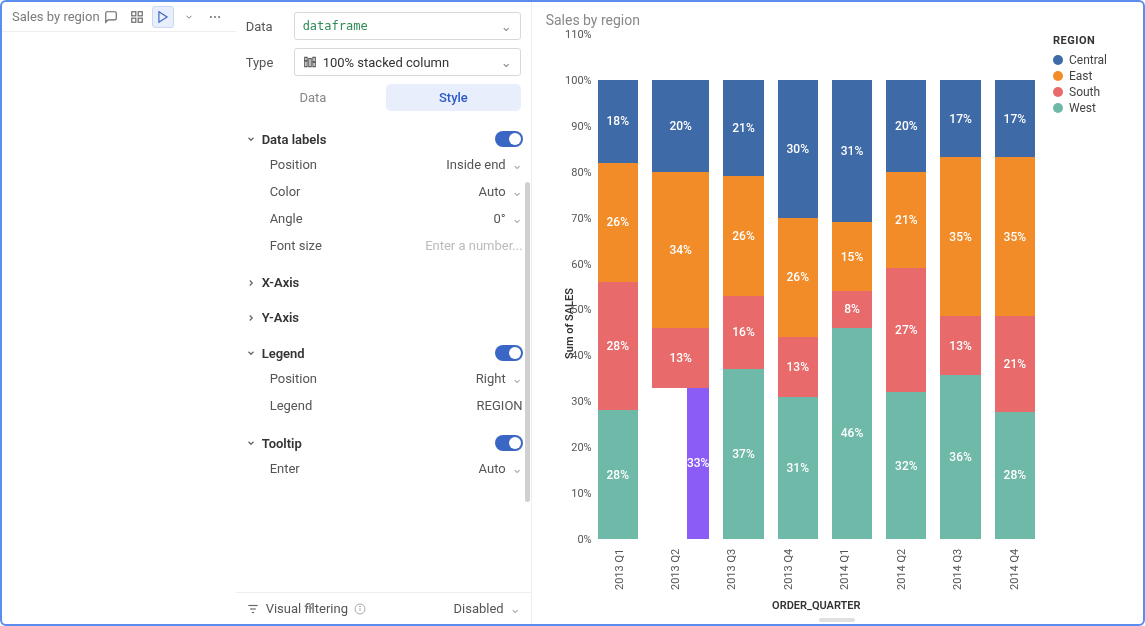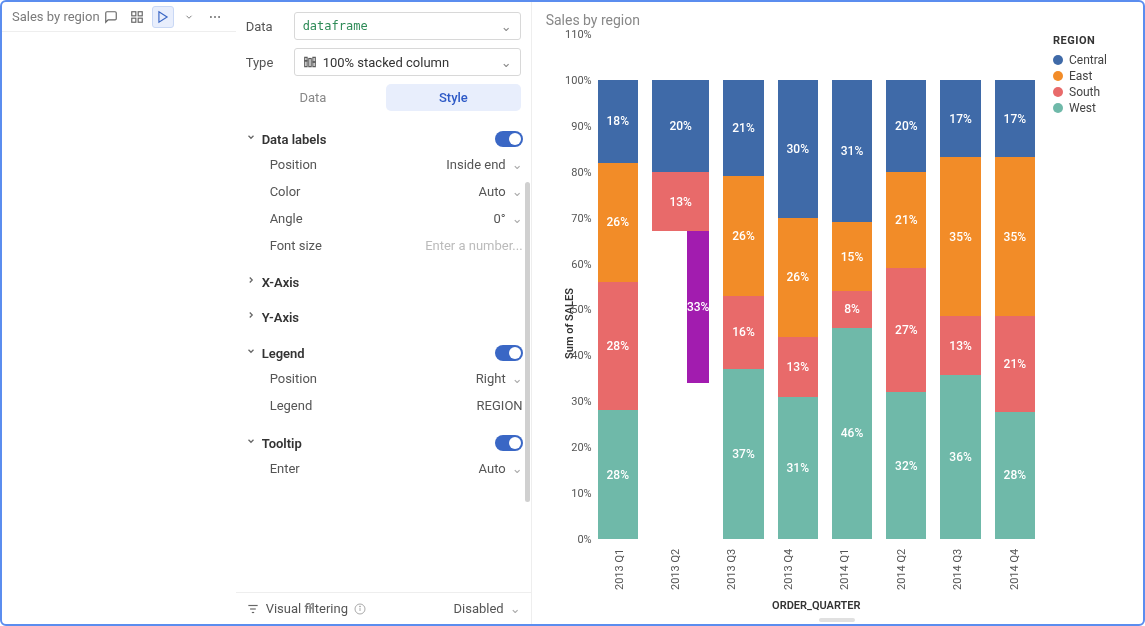--- a/index.html
+++ b/index.html
@@ -17,21 +17,21 @@
 .select { flex: 1; height: 28px; border: 1px solid #d8d8d8; border-radius: 3px; display: flex; align-items: center; justify-content: space-between; padding: 0 8px; cursor: pointer; background: #fff; }
 .dataframe { color: #2e8b57; font-family: ui-monospace, Menlo, monospace; font-size: 12px; }
 .select .chev { color: #888; }
 .tabs { display: flex; gap: 6px; margin-top: 4px; }
 .tabs .tab { flex: 1; text-align: center; padding: 6px 0; border-radius: 5px; cursor: pointer; }
 .tabs .tab.active { background: #e8eefc; color: #2d59c6; font-weight: 500; }
 .tabs .tab.inactive { color: #888; }
 .opts { flex: 1; overflow-y: auto; padding: 6px 8px 8px 10px; }
 .sect { margin-bottom: 12px; }
 .sect-hd { display: flex; align-items: center; justify-content: space-between; font-weight: 600; color: #333; padding: 4px 0; cursor: pointer; }
-.sect-hd .left { display: flex; gap: 6px; }
+.sect-hd .left { display: flex; align-items: center; gap: 6px; }
 .chev-ico { width: 10px; color: #666; }
 .toggle { width: 28px; height: 16px; background: #3a67c5; border-radius: 10px; position: relative; cursor: pointer; }
 .toggle::after { content: ""; position: absolute; top: 2px; right: 2px; width: 12px; height: 12px; background: #fff; border-radius: 50%; }
 .sub { padding-left: 24px; }
 .subrow { display: flex; justify-content: space-between; align-items: center; padding: 6px 0; color: #555; }
 .subval { display: flex; align-items: center; gap: 6px; color: #555; }
 .subval .sc { color: #aaa; }
 .placeholder { color: #bbb; }
 .footer { border-top: 1px solid #eee; padding: 8px 10px; display: flex; justify-content: space-between; align-items: center; color: #555; }
 .vf { display: flex; align-items: center; gap: 6px; }
@@ -297,22 +297,23 @@
               </div>
             <div class="bars" id="bars">
                 <div class="bar-col">
                   <div class="seg" style="height: 18%; background: rgb(63, 106, 168);">18%</div>
                   <div class="seg" style="height: 26%; background: rgb(242, 140, 40);">26%</div>
                   <div class="seg" style="height: 28%; background: rgb(232, 106, 106);">28%</div>
                   <div class="seg" style="height: 28%; background: rgb(111, 185, 169);">28%</div>
                 </div>
                 <div class="bar-col">
                   <div class="seg" style="height: 20%; background: rgb(63, 106, 168);">20%</div>
+                  <div class="seg" style="height: 34%; background: rgb(242, 140, 40);">34%</div>
                   <div class="seg" style="height: 13%; background: rgb(232, 106, 106);">13%</div>
-                  <div class="seg" style="height: 33%; background: #a21caf; margin-left: 35px;">33%</div>
+                  <div class="seg" style="height: 33%; background: #8b5cf6; margin-left: 35px;">33%</div>
                 </div>
                 <div class="bar-col">
                   <div class="seg" style="height: 21%; background: rgb(63, 106, 168);">21%</div>
                   <div class="seg" style="height: 26%; background: rgb(242, 140, 40);">26%</div>
                   <div class="seg" style="height: 16%; background: rgb(232, 106, 106);">16%</div>
                   <div class="seg" style="height: 37%; background: rgb(111, 185, 169);">37%</div>
                 </div>
                 <div class="bar-col">
                   <div class="seg" style="height: 30%; background: rgb(63, 106, 168);">30%</div>
                   <div class="seg" style="height: 26%; background: rgb(242, 140, 40);">26%</div>

